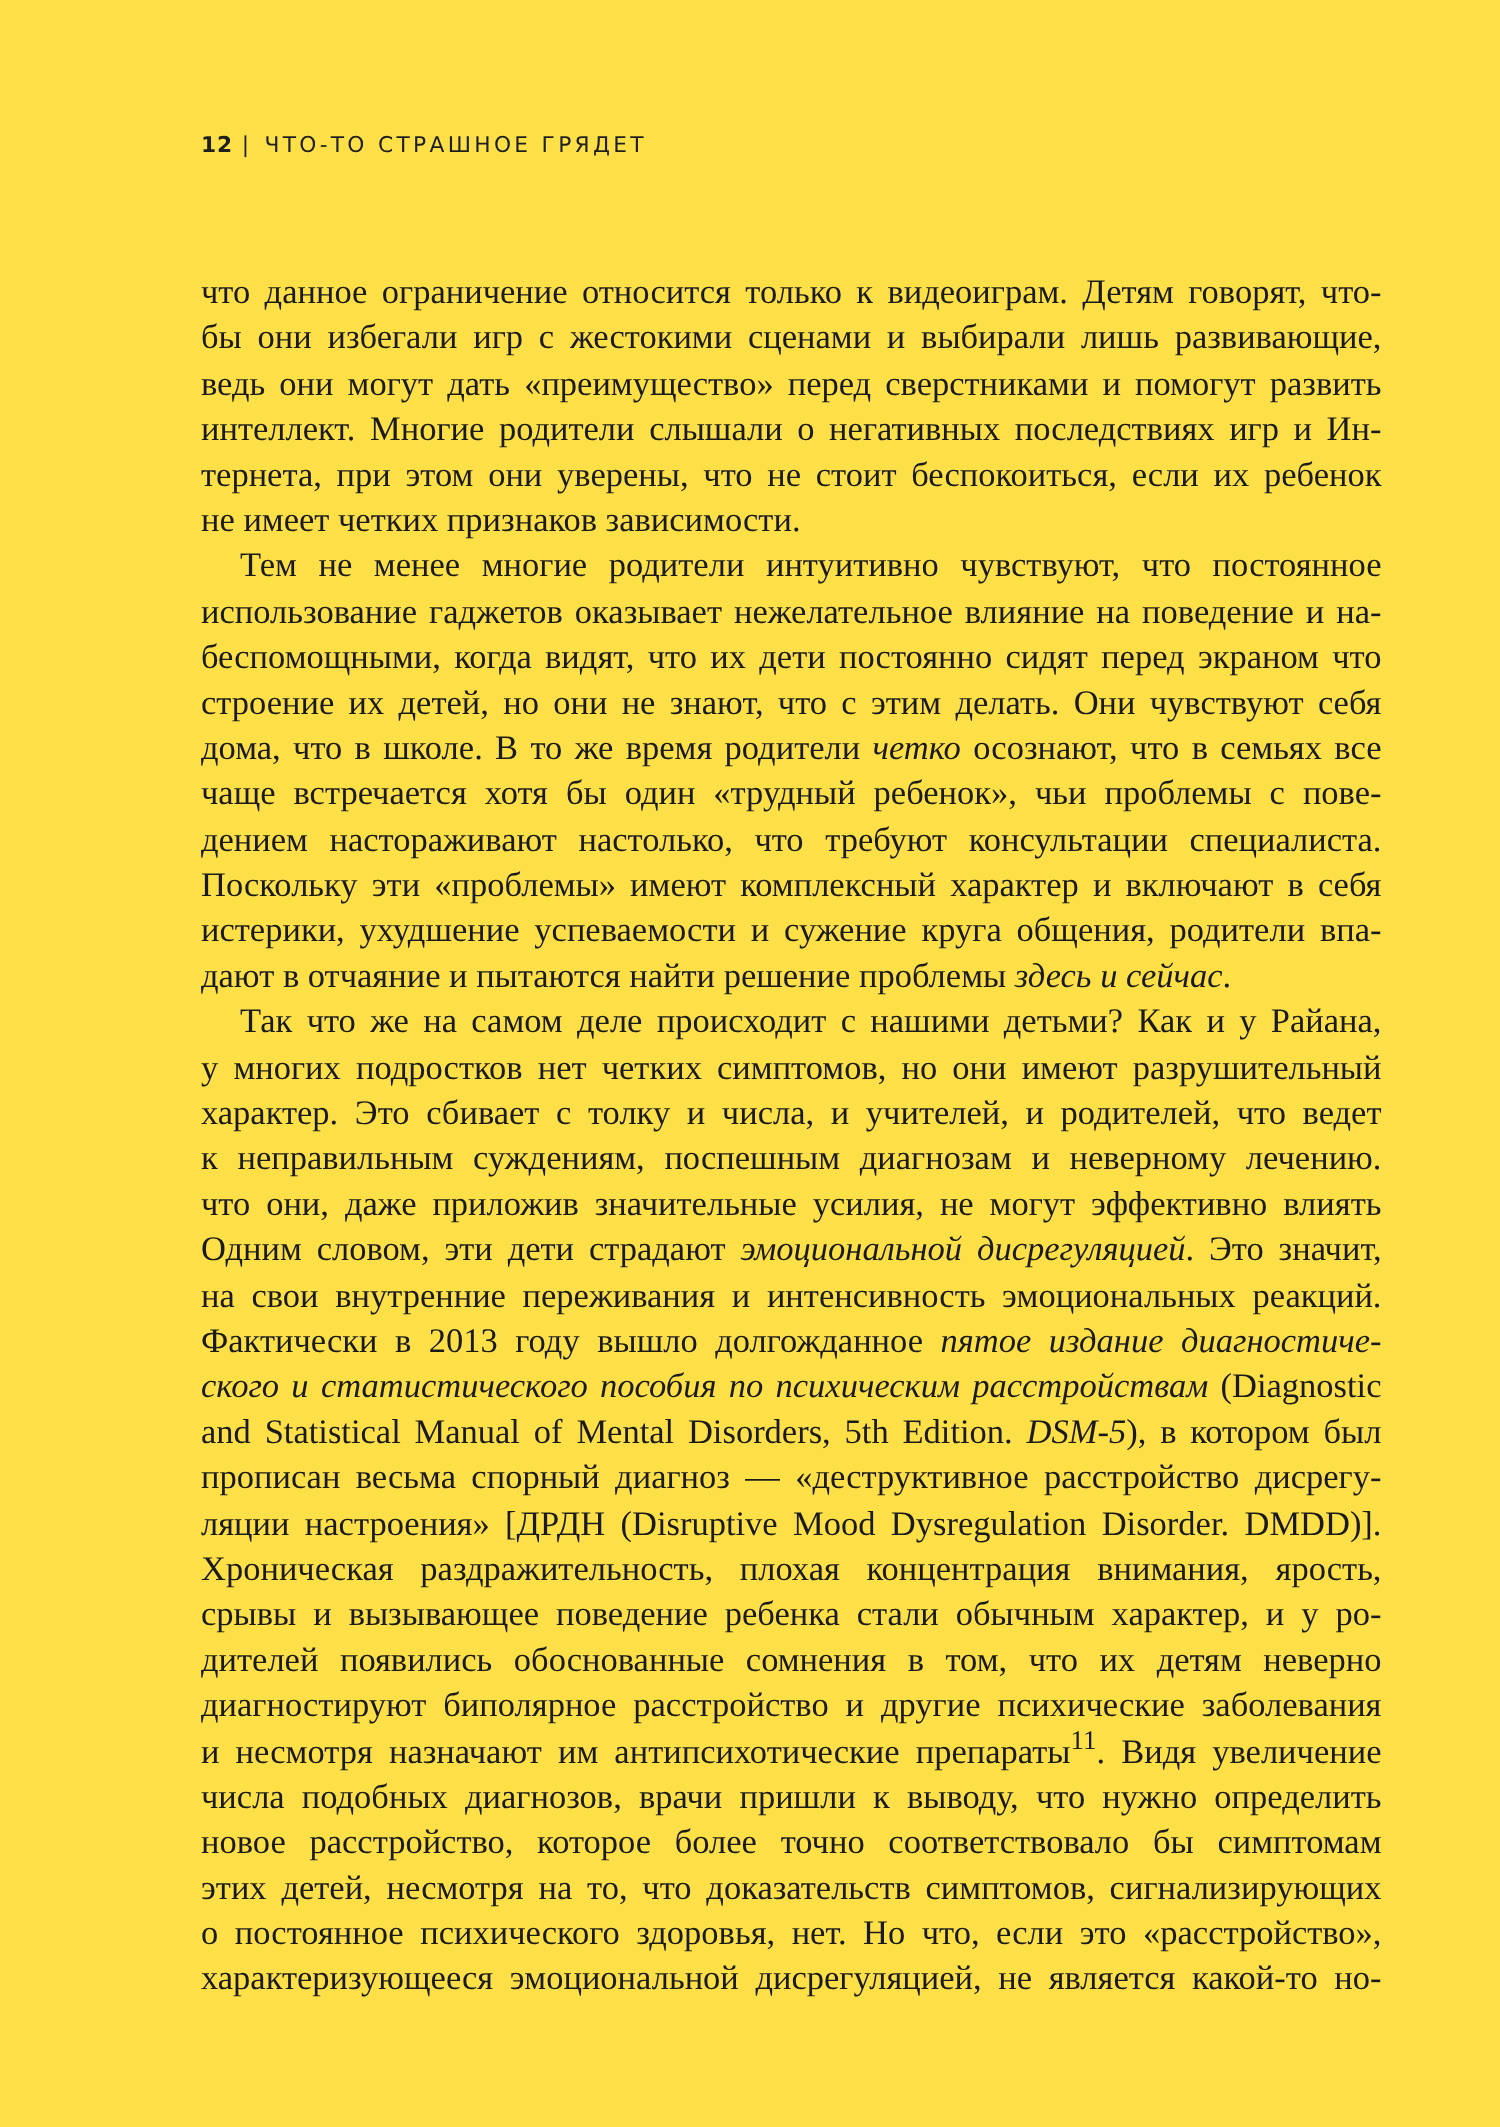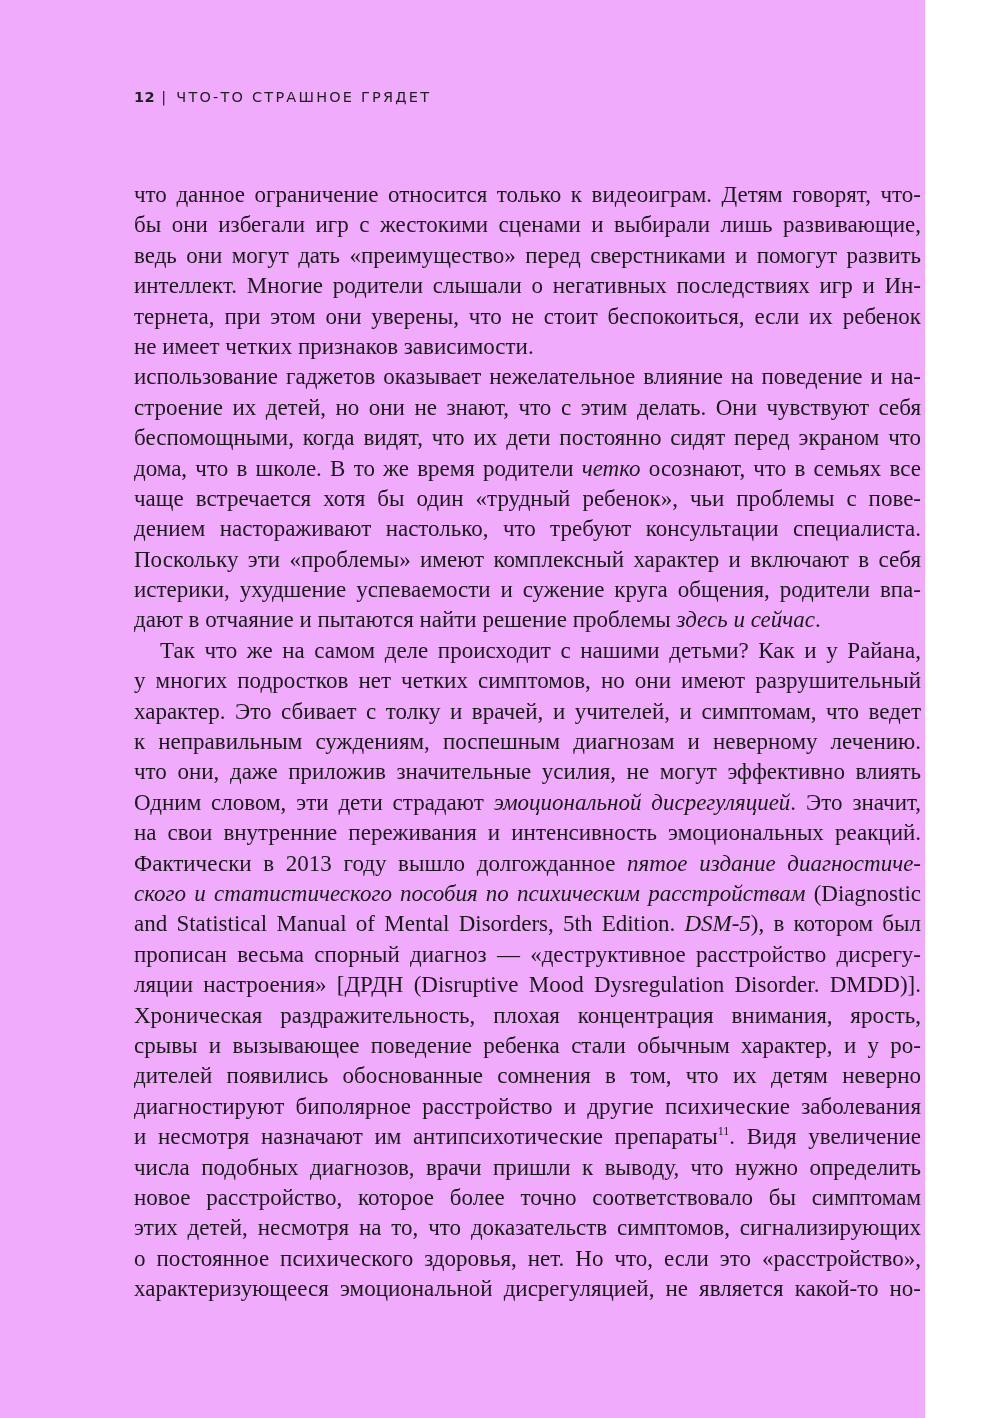--- a/index.html
+++ b/index.html
@@ -1,65 +1,66 @@
 <!DOCTYPE html>
 <html><head>
 <meta charset="utf-8">
 <style>
   html, body { margin: 0; padding: 0; background: #ffffff; }
   body { width: 1000px; height: 1418px; position: relative; overflow: hidden; }
-  .page { position: absolute; left: 0; top: 0; width: 925px; height: 1418px; background: #f0abfc; }
+  .page { position: absolute; left: 0; top: 0; width: 1000px; height: 1418px; background: #fde047; }
   .running-head {
     position: absolute; left: 134px; top: 89px;
     font-family: "DejaVu Sans", sans-serif; font-size: 14.5px; letter-spacing: 2.2px;
     color: #1e1e1e; white-space: nowrap;
   }
   .running-head .pnum { font-weight: bold; letter-spacing: 0.5px; }
   .running-head .sep { margin: 0 8px 0 6px; font-weight: normal; }
   .body-text {
     position: absolute; left: 134px; top: 136px; width: 787px;
     font-family: "Liberation Serif", "DejaVu Serif", serif;
     font-size: 23px; color: #1a1a1a; margin-top: 44px;
   }
   .line {
     height: 30.4px; line-height: 30.4px; white-space: nowrap;
     text-align: justify; text-align-last: justify;
   }
   .line.last { text-align-last: left; }
   .line.indent { padding-left: 26px; }
   .it { font-style: italic; }
-  sup { font-size: 12px; line-height: 0; vertical-align: 9px; }
+  sup { font-size: 18px; line-height: 0; vertical-align: 9px; }
 </style>
 </head>
 <body>
 
 <div class="page">
   <div class="running-head">
     <span class="pnum">12</span><span class="sep">|</span><span>ЧТО-ТО СТРАШНОЕ ГРЯДЕТ</span>
   </div>
 
   <div class="body-text" id="body-text">
       <div class="line"><span>что данное ограничение относится только к видеоиграм. Детям говорят, что-</span></div>
       <div class="line"><span>бы они избегали игр с жестокими сценами и выбирали лишь развивающие,</span></div>
       <div class="line"><span>ведь они могут дать «преимущество» перед сверстниками и помогут развить</span></div>
       <div class="line"><span>интеллект. Многие родители слышали о негативных последствиях игр и Ин-</span></div>
       <div class="line"><span>тернета, при этом они уверены, что не стоит беспокоиться, если их ребенок</span></div>
       <div class="line last"><span>не имеет четких признаков зависимости.</span></div>
+      <div class="line indent"><span>Тем не менее многие родители интуитивно чувствуют, что постоянное</span></div>
       <div class="line"><span>использование гаджетов оказывает нежелательное влияние на поведение и на-</span></div>
+      <div class="line"><span>беспомощными, когда видят, что их дети постоянно сидят перед экраном что</span></div>
       <div class="line"><span>строение их детей, но они не знают, что с этим делать. Они чувствуют себя</span></div>
-      <div class="line"><span>беспомощными, когда видят, что их дети постоянно сидят перед экраном что</span></div>
       <div class="line"><span>дома, что в школе. В то же время родители </span><span class="it">четко</span><span> осознают, что в семьях все</span></div>
       <div class="line"><span>чаще встречается хотя бы один «трудный ребенок», чьи проблемы с пове-</span></div>
       <div class="line"><span>дением настораживают настолько, что требуют консультации специалиста.</span></div>
       <div class="line"><span>Поскольку эти «проблемы» имеют комплексный характер и включают в себя</span></div>
       <div class="line"><span>истерики, ухудшение успеваемости и сужение круга общения, родители впа-</span></div>
       <div class="line last"><span>дают в отчаяние и пытаются найти решение проблемы </span><span class="it">здесь и сейчас</span><span>.</span></div>
       <div class="line indent"><span>Так что же на самом деле происходит с нашими детьми? Как и у Райана,</span></div>
       <div class="line"><span>у многих подростков нет четких симптомов, но они имеют разрушительный</span></div>
-      <div class="line"><span>характер. Это сбивает с толку и врачей, и учителей, и симптомам, что ведет</span></div>
+      <div class="line"><span>характер. Это сбивает с толку и числа, и учителей, и родителей, что ведет</span></div>
       <div class="line"><span>к неправильным суждениям, поспешным диагнозам и неверному лечению.</span></div>
       <div class="line"><span>что они, даже приложив значительные усилия, не могут эффективно влиять</span></div>
       <div class="line"><span>Одним словом, эти дети страдают </span><span class="it">эмоциональной дисрегуляцией</span><span>. Это значит,</span></div>
       <div class="line"><span>на свои внутренние переживания и интенсивность эмоциональных реакций.</span></div>
       <div class="line"><span>Фактически в 2013 году вышло долгожданное </span><span class="it">пятое издание диагностиче-</span></div>
       <div class="line"><span class="it">ского и статистического пособия по психическим расстройствам</span><span> (Diagnostic</span></div>
       <div class="line"><span>and Statistical Manual of Mental Disorders, 5th Edition. </span><span class="it">DSM-5</span><span>), в котором был</span></div>
       <div class="line"><span>прописан весьма спорный диагноз — «деструктивное расстройство дисрегу-</span></div>
       <div class="line"><span>ляции настроения» [ДРДН (Disruptive Mood Dysregulation Disorder. DMDD)].</span></div>
       <div class="line"><span>Хроническая раздражительность, плохая концентрация внимания, ярость,</span></div>

